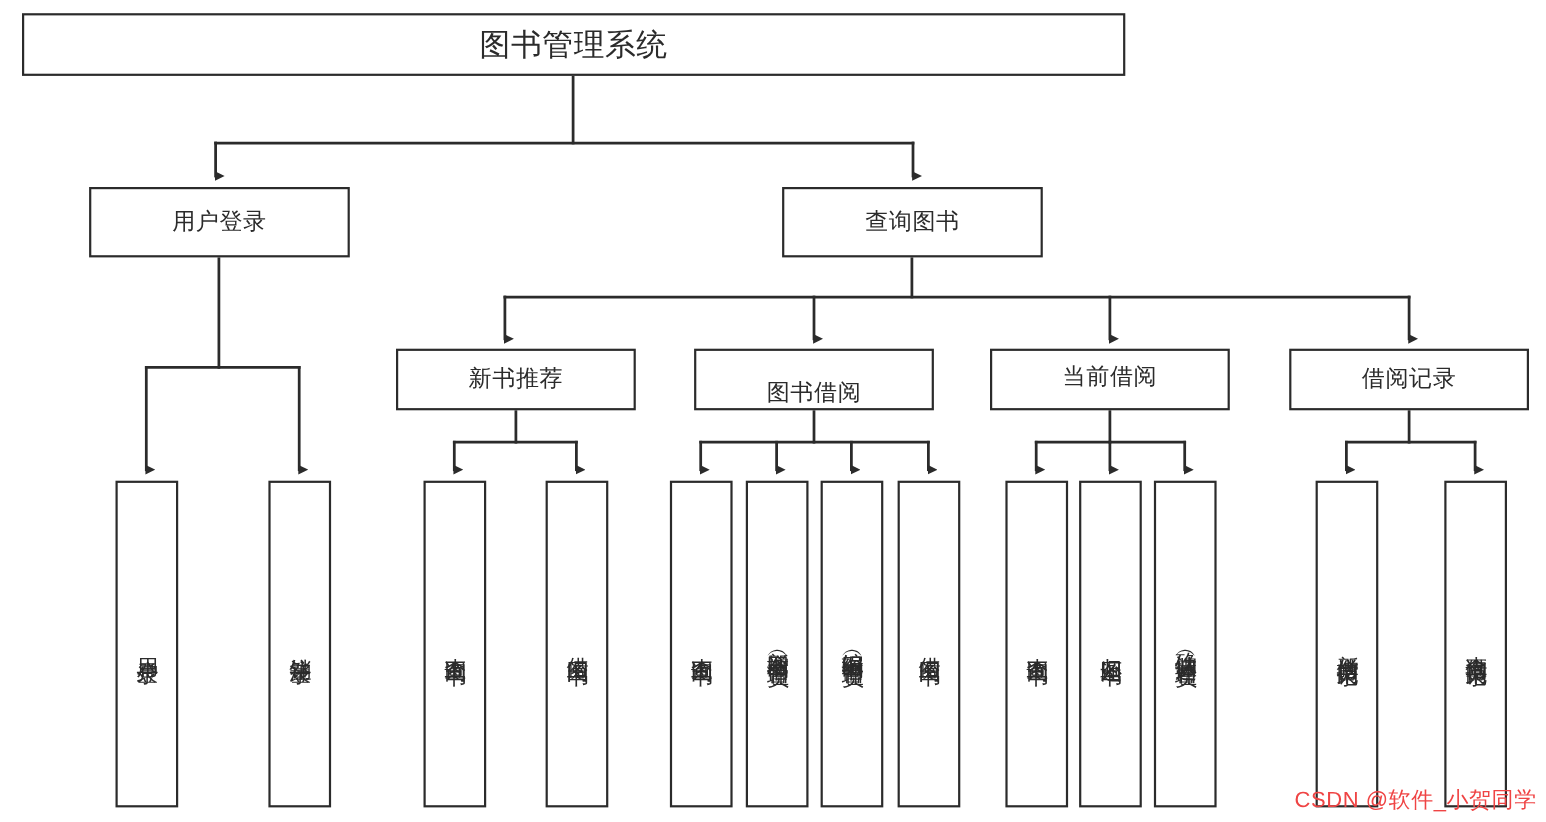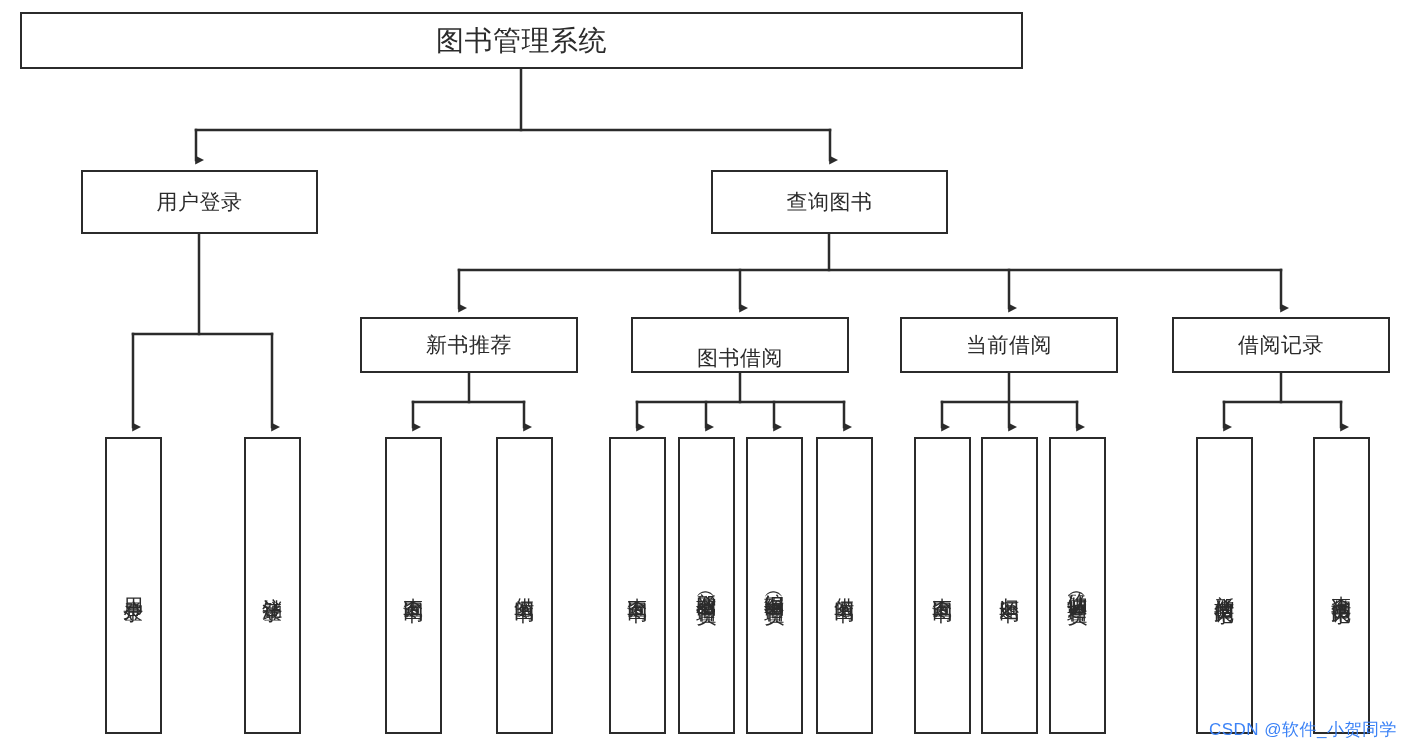--- a/index.html
+++ b/index.html
@@ -54,22 +54,22 @@
     font-size: 20px;
     line-height: 1.32;
     letter-spacing: 2px;
     white-space: normal;
     max-height: 270px;
   }
   #watermark {
     position: absolute;
     right: 8px;
     bottom: 6px;
-    font-size: 17px;
-    color: #3b82f6;
+    font-size: 20px;
+    color: #ef4444;
     white-space: nowrap;
     letter-spacing: 0.5px;
   }
 </style>
 </head>
 <body>
 
 <div id="canvas">
 
   <svg id="edges" viewBox="0 0 1405 747">
@@ -132,21 +132,21 @@
   <div class="node" style="left:711px; top:170px; width:237px; height:64px;">
     <span class="label">查询图书</span>
   </div>
 
   <div class="node" style="left:360px; top:317px; width:218px; height:56px;">
     <span class="label">新书推荐</span>
   </div>
   <div class="node" style="left:631px; top:317px; width:218px; height:56px;align-items:flex-end;">
     <span class="label">图书借阅</span>
   </div>
-  <div class="node" style="left:900px; top:317px; width:218px; height:56px;">
+  <div class="node" style="left:900px; top:317px; width:218px; height:56px;font-family:Liberation Mono, monospace;">
     <span class="label">当前借阅</span>
   </div>
   <div class="node" style="left:1172px; top:317px; width:218px; height:56px;">
     <span class="label">借阅记录</span>
   </div>
 
   <div class="node vertical" style="left:105px; top:437px; width:57px; height:297px;">
     <span class="label">用户登录</span>
   </div>
   <div class="node vertical" style="left:244px; top:437px; width:57px; height:297px;">

